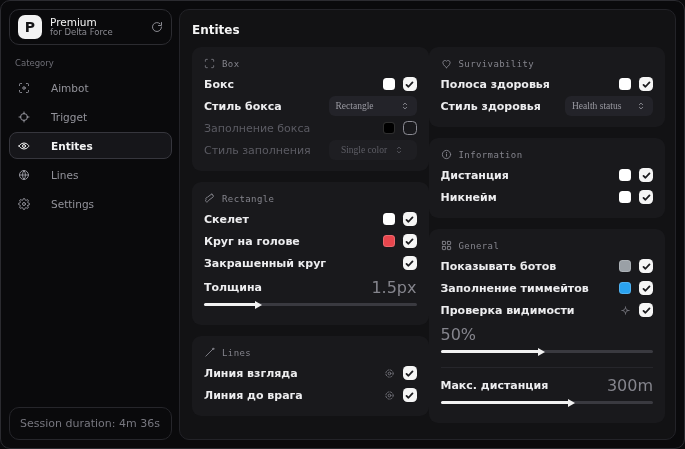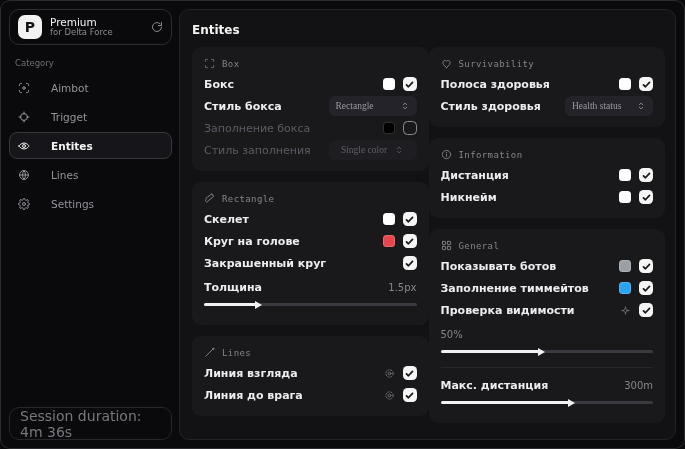--- a/index.html
+++ b/index.html
@@ -38,21 +38,21 @@
     height:27px; padding:0 8px; border-radius:8px;
     border:1px solid transparent;
     color:#93939b; font-size:10.5px; cursor:pointer;
   }
   .nav-item.active { border-color:#36363d; background:#16161a; color:#f5f5f5; font-weight:bold; }
   .nav-item .nicon { display:flex; color:inherit; }
   .spacer { flex:1; }
   .session {
     border:1px solid #26262b; border-radius:10px;
     height:33px; display:flex; align-items:center; padding:0 10px;
-    font-size:14px; color:#77777f;
+    font-size:11px; color:#77777f;
   }
   
   .main {
     flex:1; background:#121214;
     border:1px solid #232328; border-radius:10px;
     padding:11px 10px 10px 12px;
     display:flex; flex-direction:column;
     overflow:hidden;
   }
   .main-title { font-size:12px; font-weight:bold; color:#f5f5f5; margin:2px 0 10px 0; }
@@ -89,21 +89,21 @@
   .select {
     background:#232329; border-radius:6px;
     height:20px; padding:0 7px; min-width:88px;
     display:flex; align-items:center; justify-content:space-between; gap:7px;
     font-size:9.5px; color:#9a9aa2; cursor:pointer;
   }
   .row.disabled .select { color:#5e5e66; background:#1e1e22;justify-content:center; }
   .select .chev { display:flex; color:inherit; }
   .slider-block { display:flex; flex-direction:column; margin:3px 0 4px 0; }
   .slider-top { display:flex; justify-content:space-between; align-items:center; min-height:20px; }
-  .slider-value { font-size:10px; color:#85858d; }
+  .slider-value { font-size:16px; color:#85858d; }
   .slider-track {
     position:relative; height:3px; border-radius:2px;
     background:#3a3a40; margin:6px 0 5px 0; cursor:pointer;
   }
   .slider-fill { position:absolute; left:0; top:0; bottom:0; background:#f2f2f2; border-radius:2px; }
   .slider-handle {
     position:absolute; top:50%; transform:translate(-2px,-50%);
     width:0; height:0;
     border-top:4px solid transparent; border-bottom:4px solid transparent;
     border-left:7px solid #f2f2f2;

